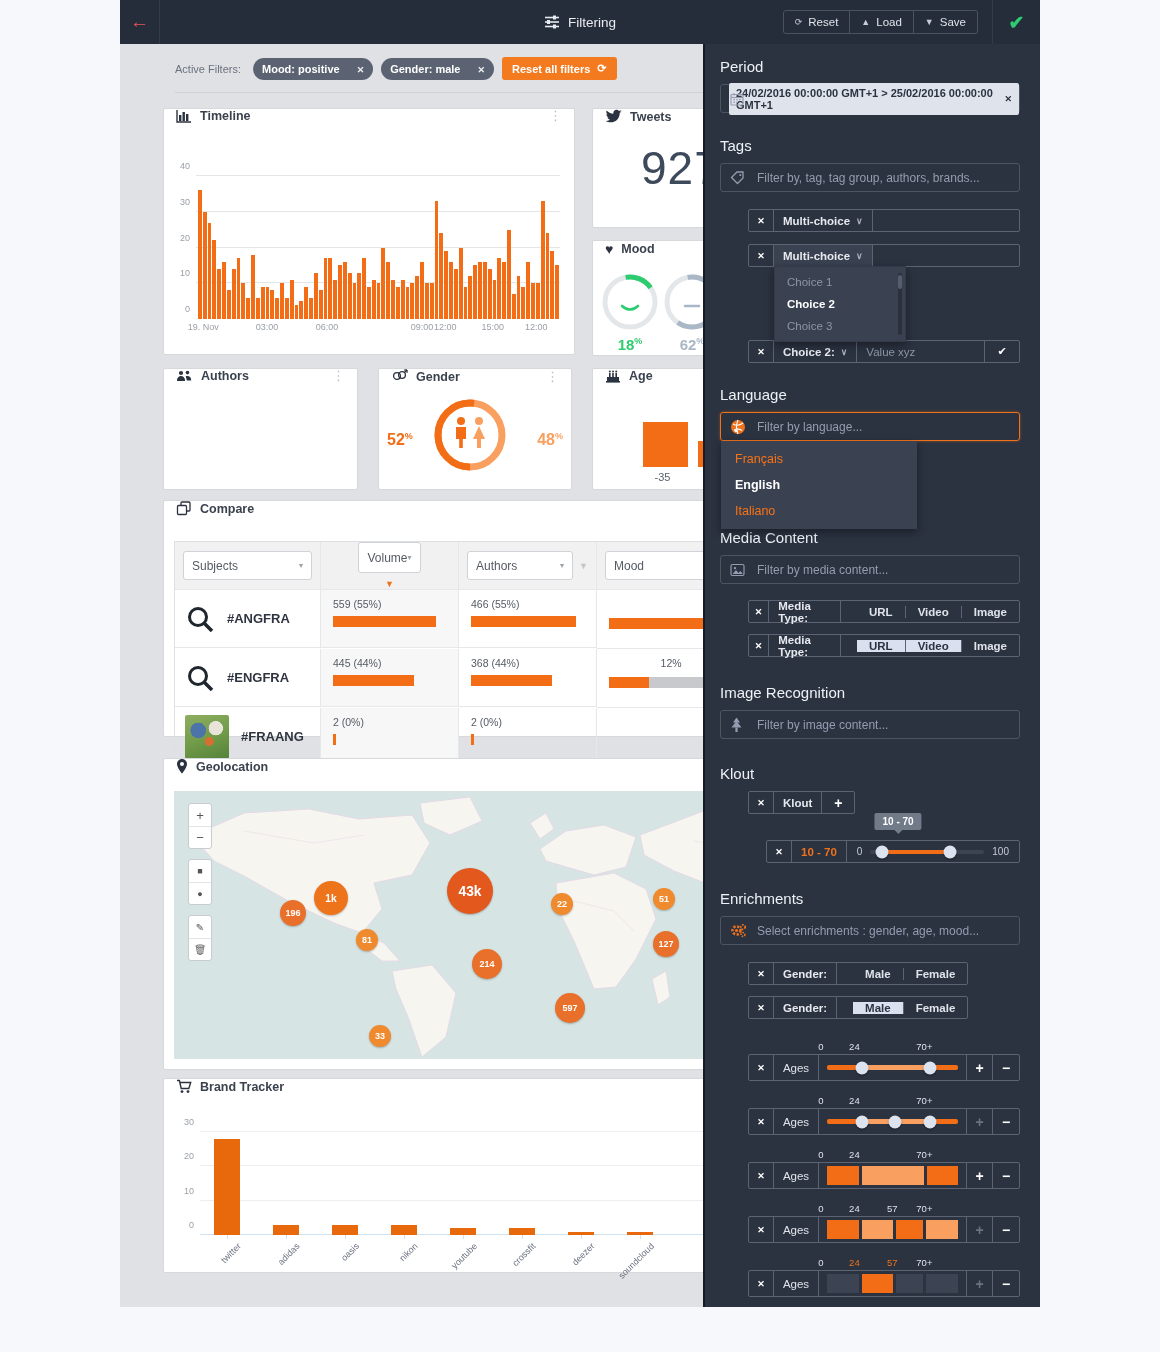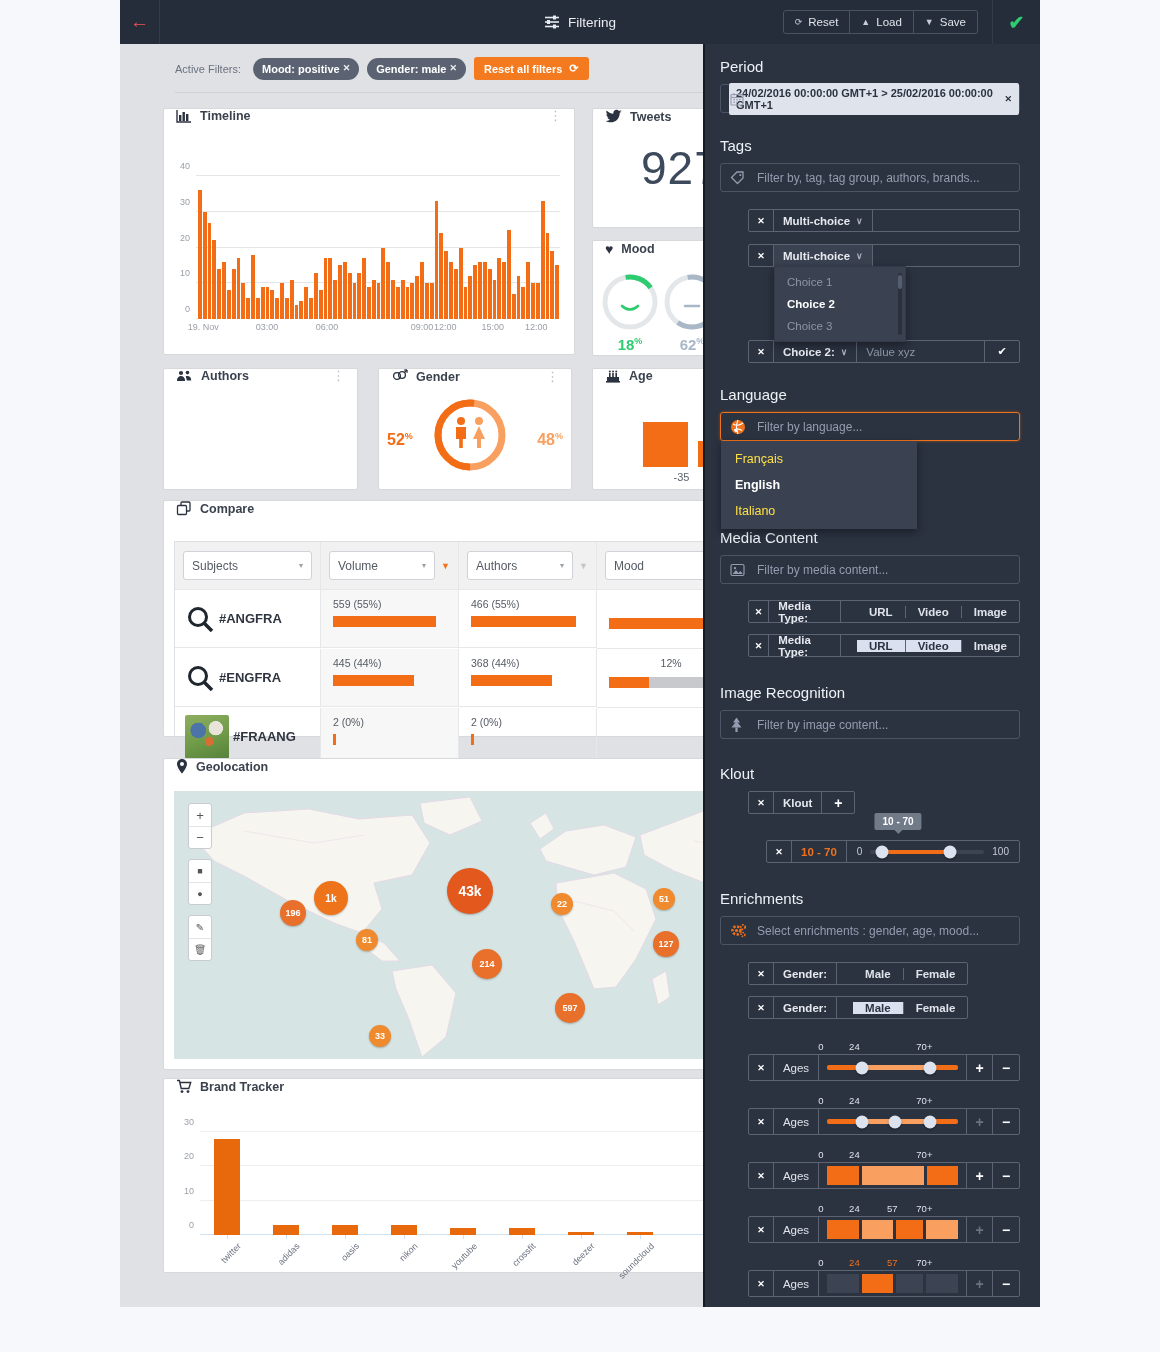--- a/index.html
+++ b/index.html
@@ -19,21 +19,21 @@
   .tb-btn + .tb-btn{border-left:1px solid #4a5263;}
   .tb-btn .g{font-size:9px;color:#c7cdd8;}
   .tb-check{width:48px;align-self:stretch;display:flex;align-items:center;justify-content:center;border-left:1px solid #333b49;cursor:pointer;}
   .tb-check span{color:#2ecc71;font-size:19px;font-weight:bold;}
 
   .content{position:absolute;top:44px;left:0;right:0;bottom:0;}
 
   
   .afrow{position:absolute;top:13px;left:55px;display:flex;align-items:center;gap:8px;z-index:2;}
   .aflabel{font-size:11px;color:#6b7280;margin-right:4px;}
-  .chip{background:#5b6373;color:#fff;font-size:11px;font-weight:bold;border-radius:11px;padding:5px 9px;display:flex;align-items:flex-start;gap:3px;cursor:pointer;}
+  .chip{background:#5b6373;color:#fff;font-size:11px;font-weight:bold;border-radius:11px;padding:5px 9px;display:flex;align-items:flex-end;gap:17px;cursor:pointer;}
   .chip .x{font-size:9px;opacity:.9;}
   .resetall{background:#f47a1f;color:#fff;font-size:11px;font-weight:bold;border-radius:3px;padding:5px 10px;display:flex;align-items:center;gap:7px;cursor:pointer;}
   .afdivider{position:absolute;top:48px;left:55px;width:815px;height:1px;background:#cdd0d4;z-index:1;}
 
   
   .card{position:absolute;background:#fff;border:1px solid #d6d8db;border-radius:2px;z-index:2;}
   .chead{display:flex;align-items:center;gap:8px;padding:0 12px 6px;}
   .ctitle{font-size:12.5px;font-weight:bold;color:#3a424e;}
   .cdots{margin-left:auto;color:#b9bdc4;font-size:13px;letter-spacing:0;cursor:pointer;line-height:10px;}
   .cicon{display:flex;align-items:center;}
@@ -78,23 +78,23 @@
   
   #compare-card{left:43px;top:456px;width:830px;height:237px;}
   .cmp-table{position:absolute;left:10px;top:40px;right:10px;border:1px solid #dddfe2;}
   .cmp-row{display:grid;grid-template-columns:146px 138px 138px 1fr;}
   .cmp-row > div{border-right:1px solid #e6e7e9;border-bottom:1px solid #e6e7e9;position:relative;}
   .cmp-head > div{background:#f1f1f2;height:48px;display:flex;align-items:center;padding:0 8px;gap:6px;}
   .sel{background:#fff;border:1px solid #cfd2d6;border-radius:3px;height:29px;flex:1;display:flex;align-items:center;padding:0 8px;font-size:12px;color:#555b63;cursor:pointer;}
   .sel .car{margin-left:auto;font-size:8px;color:#9aa0a8;}
   .sortc{font-size:9px;cursor:pointer;}
   .cmp-cell{height:58px;padding:8px 12px;}
-  .cmp-subj{display:flex;align-items:center;gap:4px;padding:16px 10px;height:58px;}
+  .cmp-subj{display:flex;align-items:center;gap:12px;padding:16px 10px;height:58px;}
   .cmp-subj .nm{font-size:13px;font-weight:bold;color:#2f3540;}
-  .volbg{background:#f7f7f8;}
+  .volbg{background:#f7f7f8;flex-direction:column;}
   .cellnum{font-size:10.5px;color:#555b63;margin-bottom:6px;}
   .cellbar{height:11px;background:#f26d15;}
   .sliver{width:3px;}
   .moodlabs{position:relative;height:16px;font-size:10.5px;color:#555b63;}
   .moodlabs span{position:absolute;transform:translateX(-50%);}
   .moodbar{height:11px;display:flex;margin-top:4px;}
   .thumb{width:44px;height:44px;border-radius:2px;background:
     radial-gradient(circle at 30% 35%, #4d74a8 0 18%, transparent 19%),
     radial-gradient(circle at 70% 30%, #e8e4da 0 16%, transparent 17%),
     radial-gradient(circle at 55% 60%, #d86e31 0 12%, transparent 13%),
@@ -140,21 +140,21 @@
   .prow .rest{flex:1;}
   .prow .brd{border-right:1px solid #5c6473;}
   .pdrop{position:absolute;left:25px;top:100%;width:132px;background:#3a4150;border:1px solid #30374394;box-shadow:0 3px 8px rgba(0,0,0,.4);z-index:30;padding:4px 0;}
   .pdrop .opt{padding:5px 12px;font-size:11.5px;color:#8d96a5;cursor:pointer;}
   .pdrop .opt.onsel{color:#fff;font-weight:bold;}
   .pdrop .sb{position:absolute;right:3px;top:6px;bottom:6px;width:4px;background:#2a303c;border-radius:2px;}
   .pdrop .sbt{position:absolute;right:3px;top:8px;width:4px;height:14px;background:#555e6e;border-radius:2px;}
   .valinput{flex:1;display:flex;align-items:center;padding:0 9px;font-size:11.5px;color:#8d96a5;border-right:1px solid #5c6473;cursor:text;}
   .okcell{width:34px;display:flex;align-items:center;justify-content:center;color:#fff;font-size:11px;cursor:pointer;}
   .langdrop{position:absolute;left:0;top:100%;margin-top:1px;width:196px;background:#3a4150;box-shadow:0 3px 8px rgba(0,0,0,.4);z-index:30;padding:5px 0;}
-  .langdrop .opt{padding:6px 14px;font-size:12.5px;color:#fde047;cursor:pointer;}
+  .langdrop .opt{padding:6px 14px;font-size:12.5px;color:#f97316;cursor:pointer;}
   .langdrop .opt.onsel{color:#fff;font-weight:bold;}
   .mtseg{display:flex;align-items:center;margin-left:16px;}
   .mtbtn{padding:0 12px;display:flex;align-items:center;font-size:11.5px;font-weight:bold;color:#dfe3ea;border-right:1px solid #5c6473;cursor:pointer;}
   .mtbtn:last-child{border-right:none;}
   .mtbtn.onsel{background:#dbe0f0;color:#2b3240;}
   .pluscell{width:32px;display:flex;align-items:center;justify-content:center;font-size:14px;font-weight:bold;color:#fff;cursor:pointer;}
   .kslider{display:flex;align-items:center;flex:1;padding:0 10px;gap:8px;}
   .ktrack{position:relative;flex:1;height:4px;border-radius:2px;background:#3c4454;}
   .kfill{position:absolute;top:0;bottom:0;background:#f26d15;border-radius:2px;}
   .khandle{position:absolute;top:50%;width:13px;height:13px;border-radius:50%;background:#dde3ee;transform:translate(-50%,-50%);box-shadow:0 1px 2px rgba(0,0,0,.4);cursor:pointer;}
@@ -456,21 +456,21 @@
                 <circle cx="4.8" cy="2.6" r="1"></circle>
                 <circle cx="8" cy="2.6" r="1"></circle>
                 <circle cx="11.2" cy="2.6" r="1"></circle>
               </g>
             </svg>
         </span>
         <span class="ctitle">Age</span>
       </div>
       <div id="age-bars">
           <div class="agebar" style="left: 50px; width: 45px; top: 53px; height: 45px;"></div>
-          <div class="agelab" style="left: 66px; width: 45px; top: 102px;">-35</div>
+          <div class="agelab" style="left: 47px; width: 45px; top: 102px;">-35</div>
           <div class="agebar" style="left: 105px; width: 40px; top: 72px; height: 26px;"></div>
         </div>
     </div>
 
     <div class="card" id="compare-card">
       <div class="chead">
         <span class="cicon">
           <svg width="16" height="15" viewBox="0 0 16 15">
               <g fill="none" stroke="#2b3240" stroke-width="1.3">
                 <rect x="1.5" y="4.5" width="9" height="9" rx="1"></rect>

